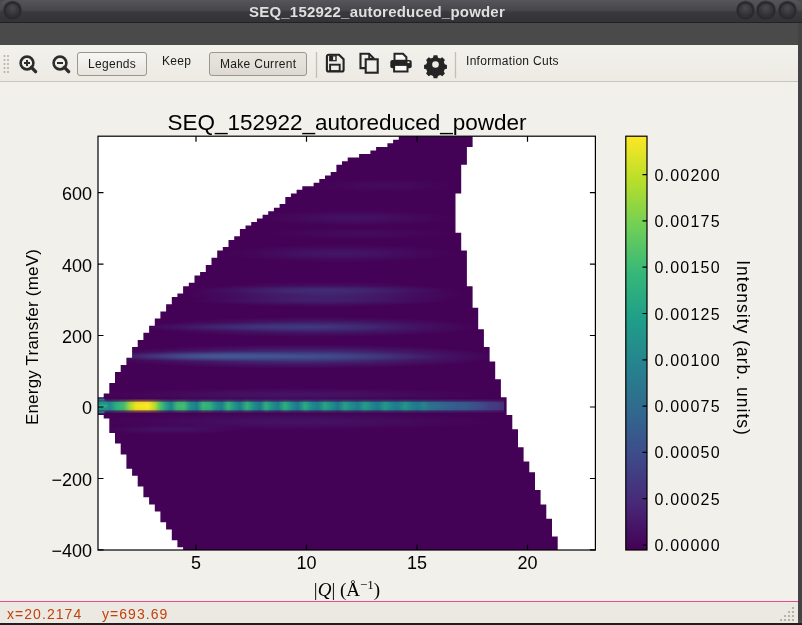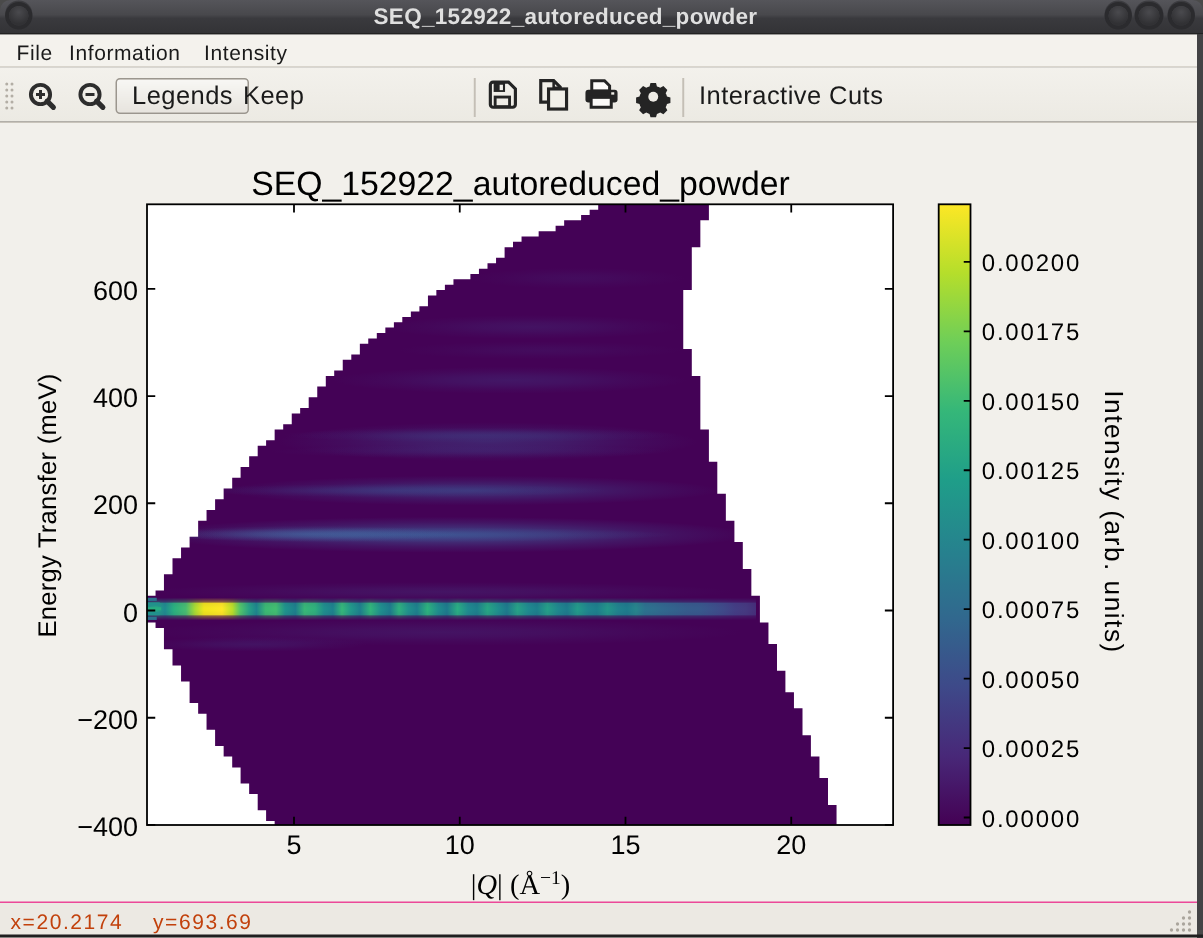--- a/index.html
+++ b/index.html
@@ -11,21 +11,21 @@
  color:#dfdfdf;font-size:15px;font-weight:bold;letter-spacing:.2px}
 .wbtn{position:absolute;top:3.6px;width:13.5px;height:13.5px;border-radius:50%;
  background:radial-gradient(circle at 50% 32%,#4a4a4e,#313134 70%);
  box-shadow:0 0 0 2.6px #2b2b2e, 0 -1px 0 2.6px #3c3c40}
 #menubar{position:absolute;left:0;top:23px;width:798px;height:22px;
  background:#f4f2ed;border-bottom:1px solid #d9d5cd;color:#1a1a1a;
  font-size:14px;letter-spacing:.4px}
 .mitem{position:absolute;top:4px}
 #toolbar{position:absolute;left:0;top:45px;width:798px;height:37px;
  background:linear-gradient(#f3f1ec,#eceae3);border-bottom:1px solid #c9c4bb;
- font-size:17px;color:#1a1a1a;letter-spacing:.3px}
+ font-size:12px;color:#1a1a1a;letter-spacing:.3px}
 .tbtn{position:absolute;top:7px;height:24px;line-height:22px;padding:0 10px;
  border:1px solid #9b968e;border-radius:3px;
  background:linear-gradient(#f8f7f4,#e7e4de)}
 .tlabel{position:absolute;top:9px}
 #statusbar{position:absolute;left:0;top:601px;width:798px;height:40px;
  background:#ece9e3;border-top:1px solid #ec4899;font-size:14px;color:#c2410c;
  letter-spacing:1.05px}
 #statusbar span{position:absolute;top:3.5px}
 #bottomstrip{position:absolute;left:0;top:623px;width:802px;height:2px;
  background:#1f1f1f}
@@ -40,41 +40,37 @@
 svg .clab{font-size:17.5px;fill:#000;letter-spacing:1px}
 </style></head><body>
 <div id="win">
 <div id="titlebar">
 <div class="wbtn" style="left:5.5px"></div>
 <div id="title">SEQ_152922_autoreduced_powder</div>
 <div class="wbtn" style="left:738.5px"></div>
 <div class="wbtn" style="left:759px"></div>
 <div class="wbtn" style="left:780.5px"></div>
 </div>
-<div id="menubar">
-<span class="mitem" style="left:11px">File</span>
-<span class="mitem" style="left:46px">Information</span>
-<span class="mitem" style="left:136px">Intensity</span>
-</div>
 <div id="toolbar">
 <svg width="12" height="37" style="position:absolute;left:0;top:0">
         <circle cx="4.5" cy="11" r="1" fill="#b3aea5"></circle>
         <circle cx="4.5" cy="15" r="1" fill="#b3aea5"></circle>
         <circle cx="4.5" cy="19" r="1" fill="#b3aea5"></circle>
         <circle cx="4.5" cy="23" r="1" fill="#b3aea5"></circle>
         <circle cx="4.5" cy="27" r="1" fill="#b3aea5"></circle>
         <circle cx="8" cy="11" r="1" fill="#b3aea5"></circle>
         <circle cx="8" cy="15" r="1" fill="#b3aea5"></circle>
         <circle cx="8" cy="19" r="1" fill="#b3aea5"></circle>
         <circle cx="8" cy="23" r="1" fill="#b3aea5"></circle>
         <circle cx="8" cy="27" r="1" fill="#b3aea5"></circle>
       </svg>
 <span class="tbtn" style="left:77px">Legends</span>
 <span class="tlabel" style="left:162px">Keep</span>
-<span class="tlabel" style="left:466px">Interactive Cuts</span>
+<span class="tbtn" style="left:209px;background:linear-gradient(#e8e5df,#dedad3)">Make Current</span>
+<span class="tlabel" style="left:466px">Information Cuts</span>
 </div>
 <svg width="798" height="38" viewBox="0 0 798 38" style="position:absolute;left:0;top:44px">
 <g transform="translate(0,-44)">
 <circle cx="27" cy="63" r="6.4" fill="none" stroke="#2d2d2d" stroke-width="2.6"></circle>
         <line x1="31.4" y1="67.4" x2="35.6" y2="71.6" stroke="#2d2d2d" stroke-width="3.4" stroke-linecap="round"></line>
         <line x1="24" y1="63" x2="30" y2="63" stroke="#2d2d2d" stroke-width="2"></line>
         <line x1="27" y1="60" x2="27" y2="66" stroke="#2d2d2d" stroke-width="2"></line>
 <circle cx="60" cy="63" r="6.4" fill="none" stroke="#2d2d2d" stroke-width="2.6"></circle>
         <line x1="64.4" y1="67.4" x2="68.6" y2="71.6" stroke="#2d2d2d" stroke-width="3.4" stroke-linecap="round"></line>
         <line x1="57" y1="63" x2="63" y2="63" stroke="#2d2d2d" stroke-width="2"></line>

